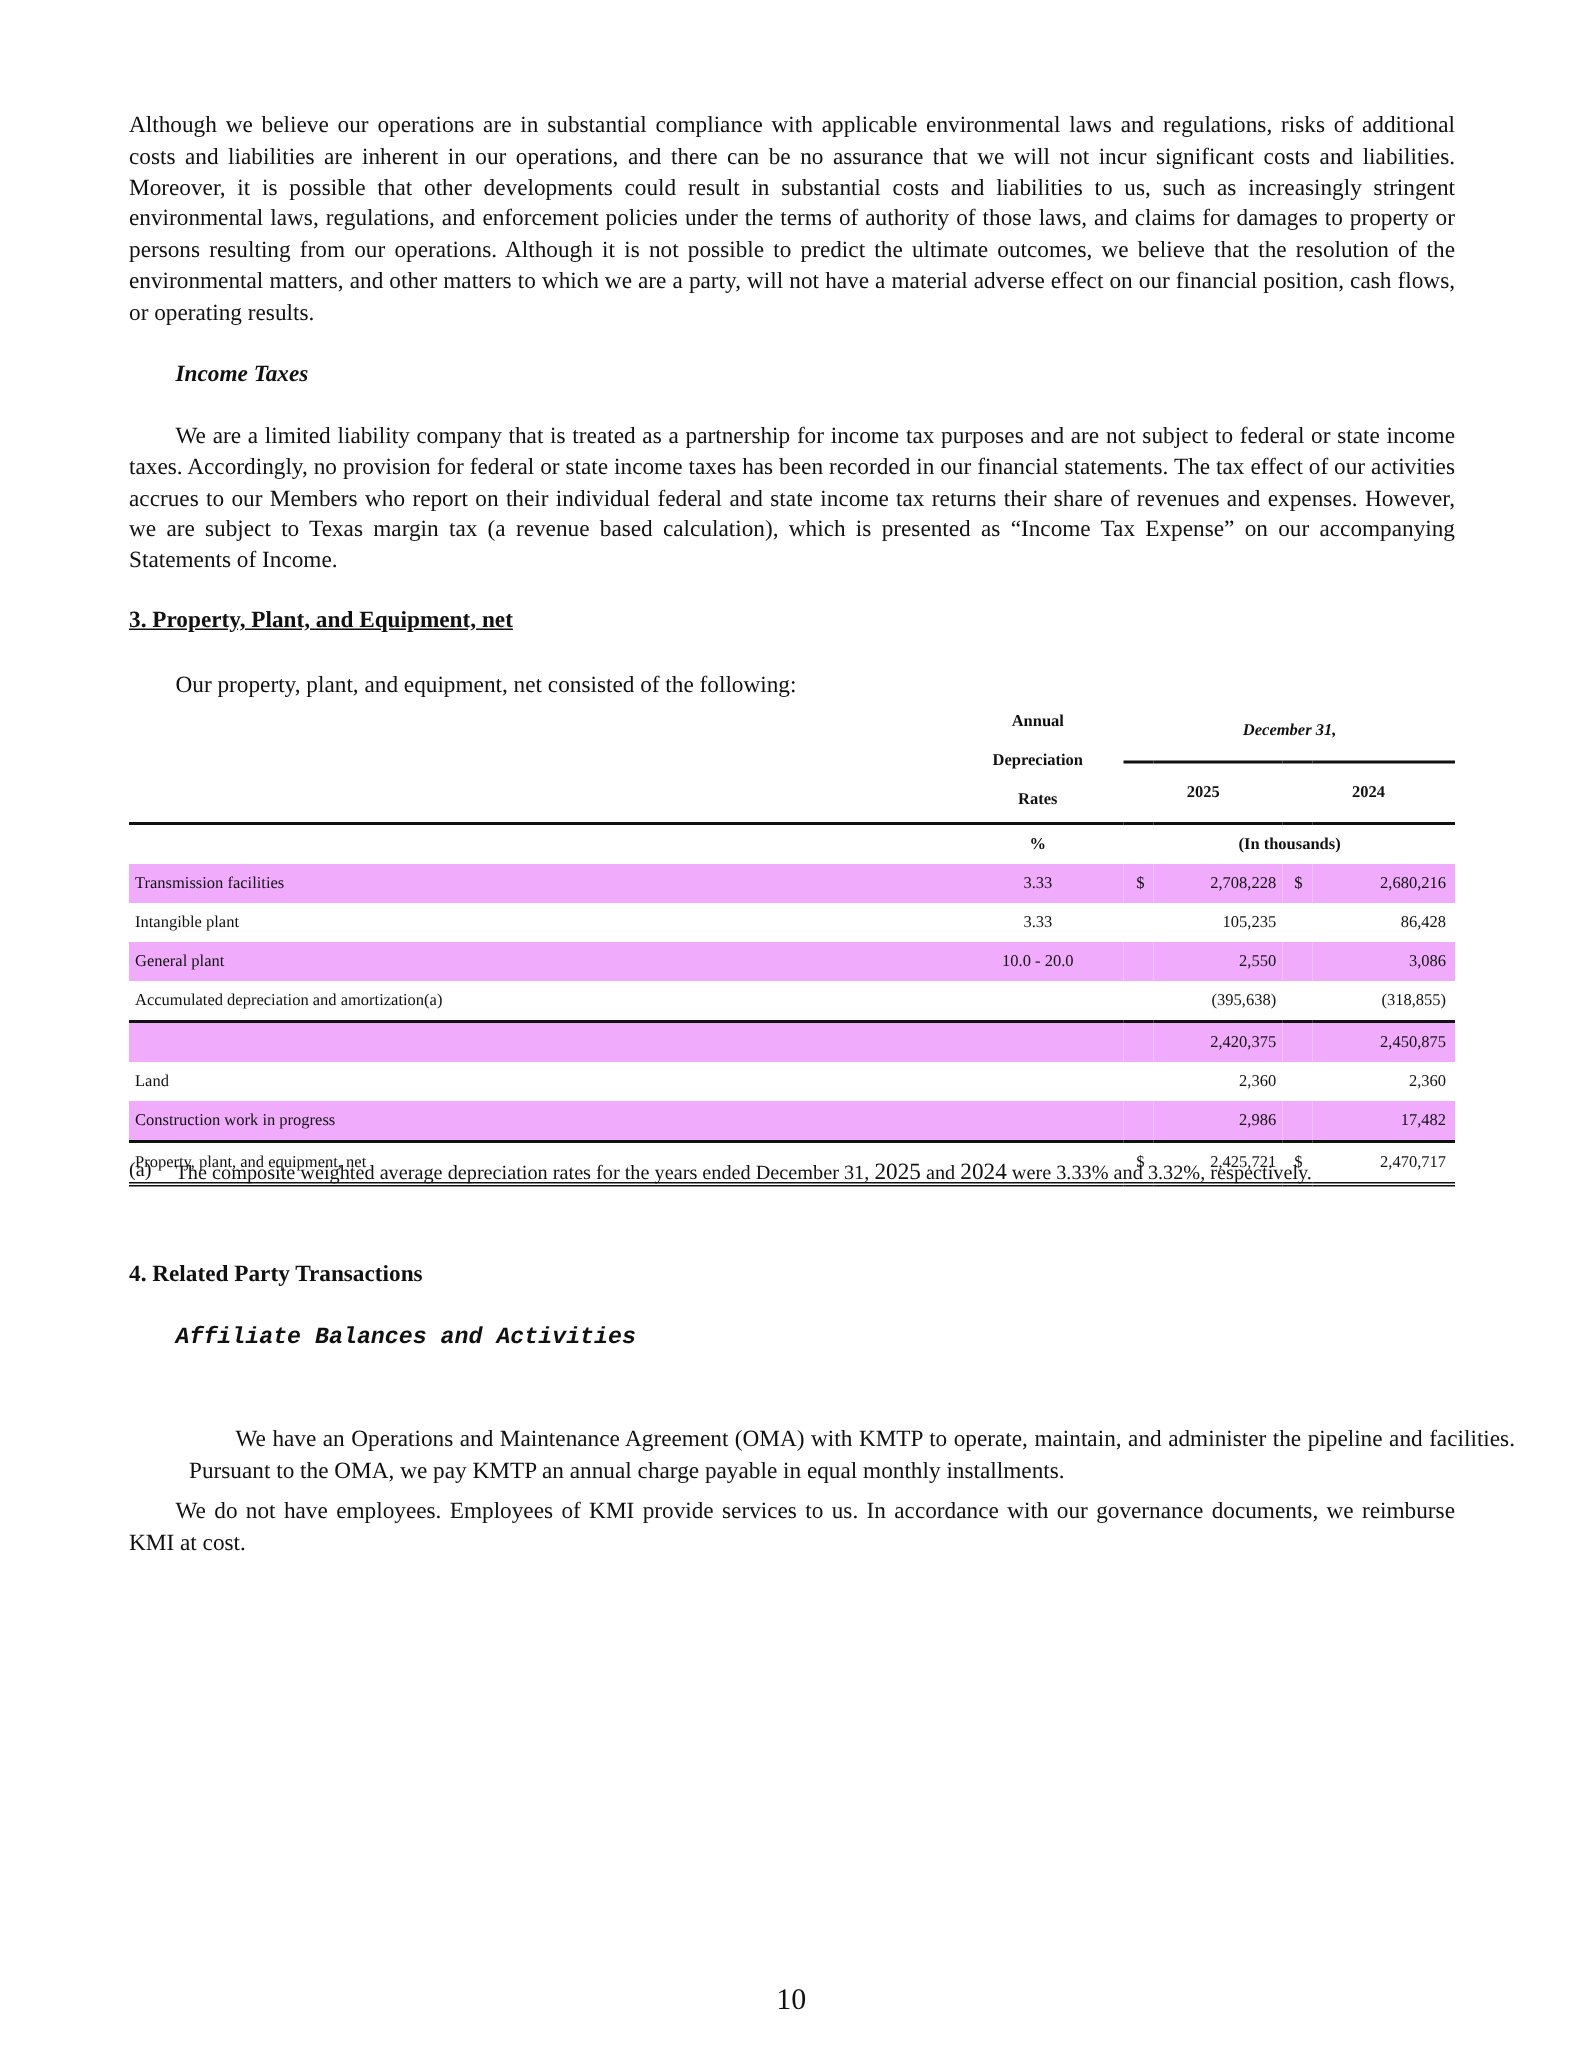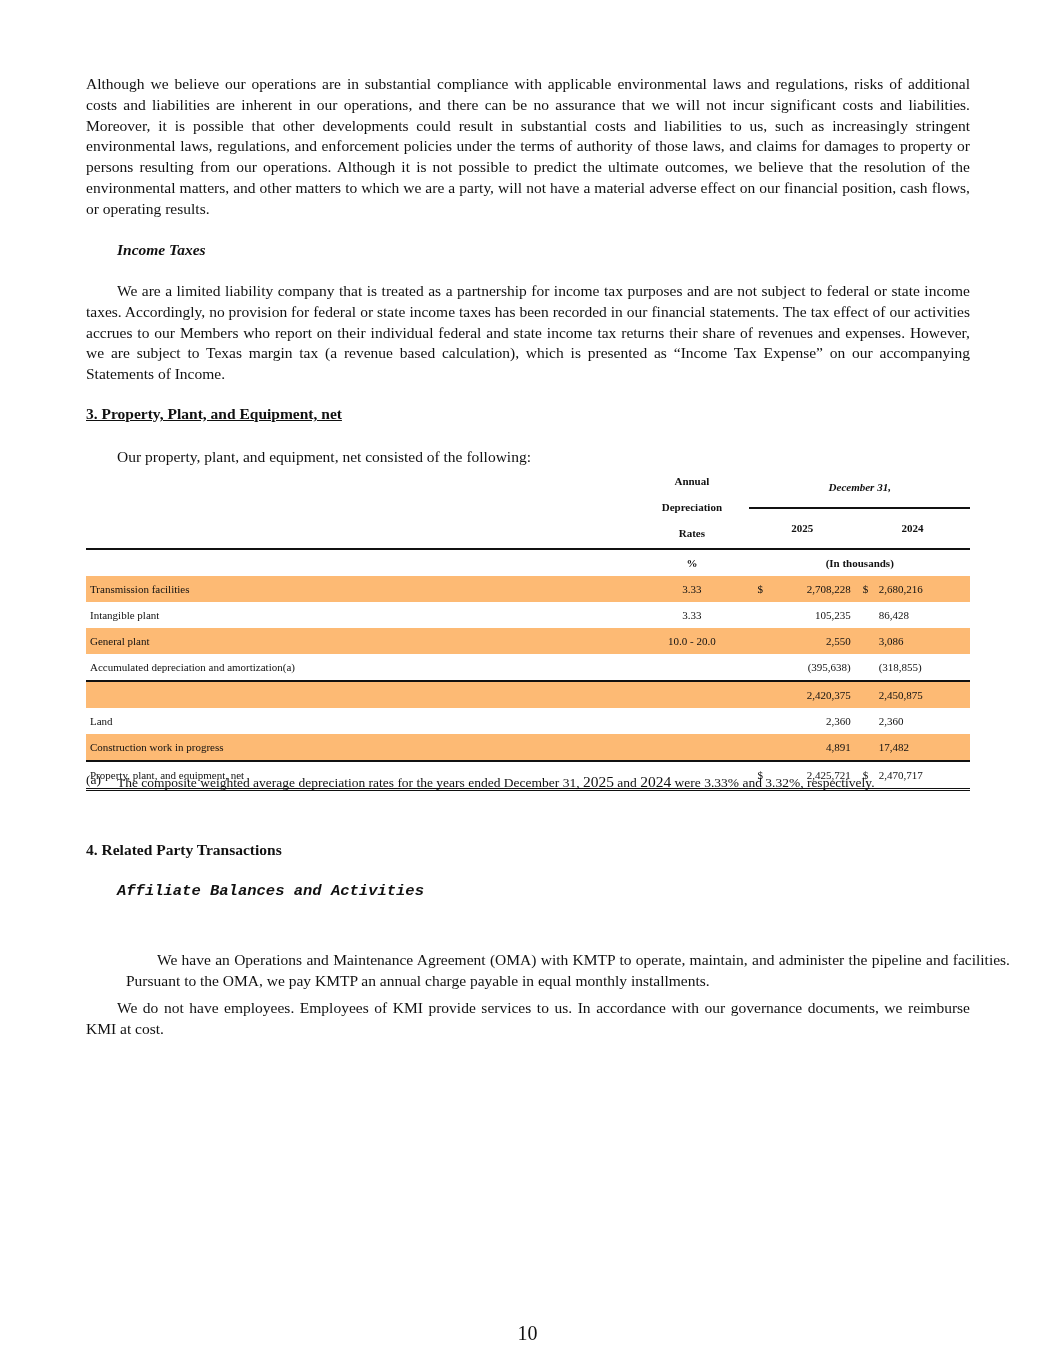--- a/index.html
+++ b/index.html
@@ -14,26 +14,26 @@
     .sec { font-weight: bold; line-height: 20px; }
     .p1 { position: absolute; top: 4px; left: 0; width: 884px; }
     .h-income { position: absolute; top: 170px; left: 0; }
     .p2 { position: absolute; top: 211px; left: 0; width: 884px; }
     .h3 { position: absolute; top: 334px; left: 0; text-decoration: underline; }
     .p3 { position: absolute; top: 377px; left: 0; width: 884px; }
 
     table.ppe { position: absolute; top: 398px; left: 0; width: 884px; border-collapse: collapse; }
     table.ppe td { padding: 0 4px; height: 26px; font-size: 11px; line-height: 26px; white-space: nowrap; }
     .hdr td { font-weight: bold; text-align: center; line-height: 17px; height: auto; }
-    .shade td { background: #fdba74; }
+    .shade td { background: #f0abfc; }
     .c-label { width: 546px; text-align: left; }
     .c-rate { width: 108px; text-align: center; }
     .c-d { width: 12px; text-align: left; padding: 0 0 0 8px !important; }
     .c-v { width: 78px; text-align: right; }
-    .c-v2 { width: 86px; text-align: left; padding-right: 6px !important; }
+    .c-v2 { width: 86px; text-align: right; padding-right: 6px !important; }
     .btall td { border-top: 2px solid #111; }
     .bbdouble td { border-bottom: 3px double #111; }
 
     .foot { position: absolute; top: 702px; left: 0; width: 884px; font-size: 13.5px; }
     .foot .tag { position: absolute; left: 0; top: 0; }
     .foot p { margin-left: 31px; line-height: 19px; }
     .foot .yr { font-size: 15.5px; }
     .h4 { position: absolute; top: 770px; left: 0; }
     .h-aff { position: absolute; top: 811px; left: 0; font-family: Liberation Mono, monospace; }
     .p4 { position: absolute; top: 880px; left: 0; width: 884px; margin-left: 40px; }
@@ -119,21 +119,21 @@
         <td class="c-rate"></td>
         <td class="c-d"></td>
         <td class="c-v">2,360</td>
         <td class="c-d"></td>
         <td class="c-v2">2,360</td>
       </tr>
       <tr class="shade">
         <td class="c-label">Construction work in progress</td>
         <td class="c-rate"></td>
         <td class="c-d"></td>
-        <td class="c-v">4,891</td>
+        <td class="c-v">2,986</td>
         <td class="c-d"></td>
         <td class="c-v2">17,482</td>
       </tr>
       <tr class="btall bbdouble">
         <td class="c-label">Property, plant, and equipment, net</td>
         <td class="c-rate"></td>
         <td class="c-d">$</td>
         <td class="c-v">2,425,721</td>
         <td class="c-d">$</td>
         <td class="c-v2">2,470,717</td>

